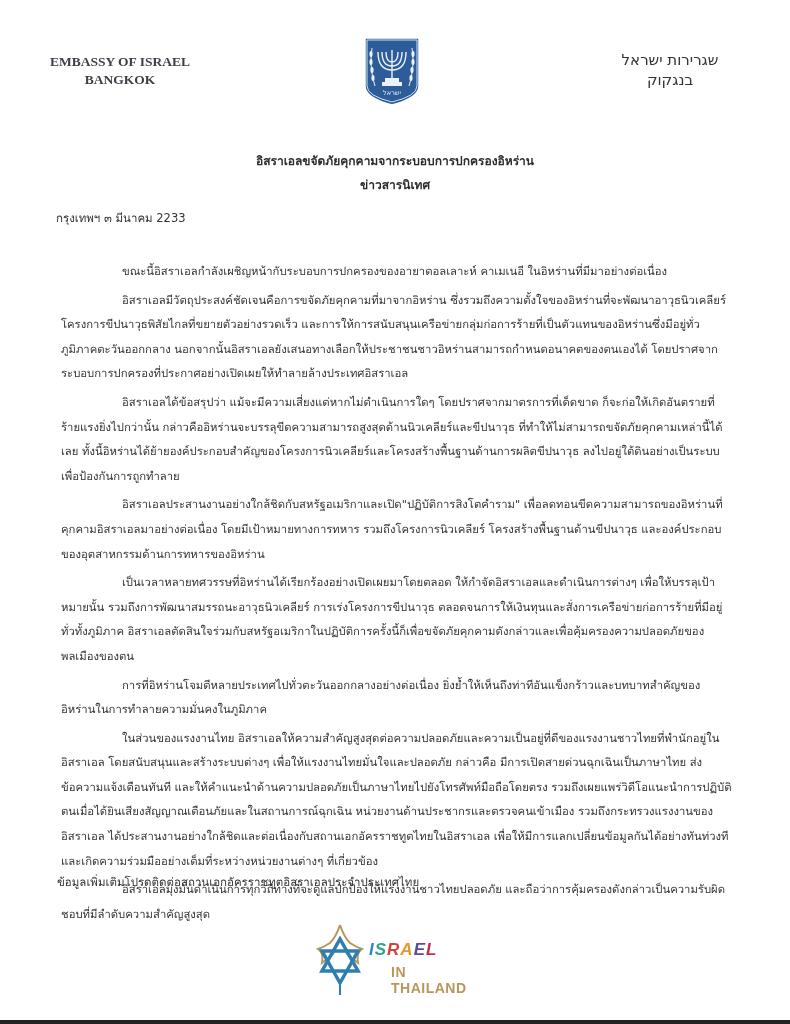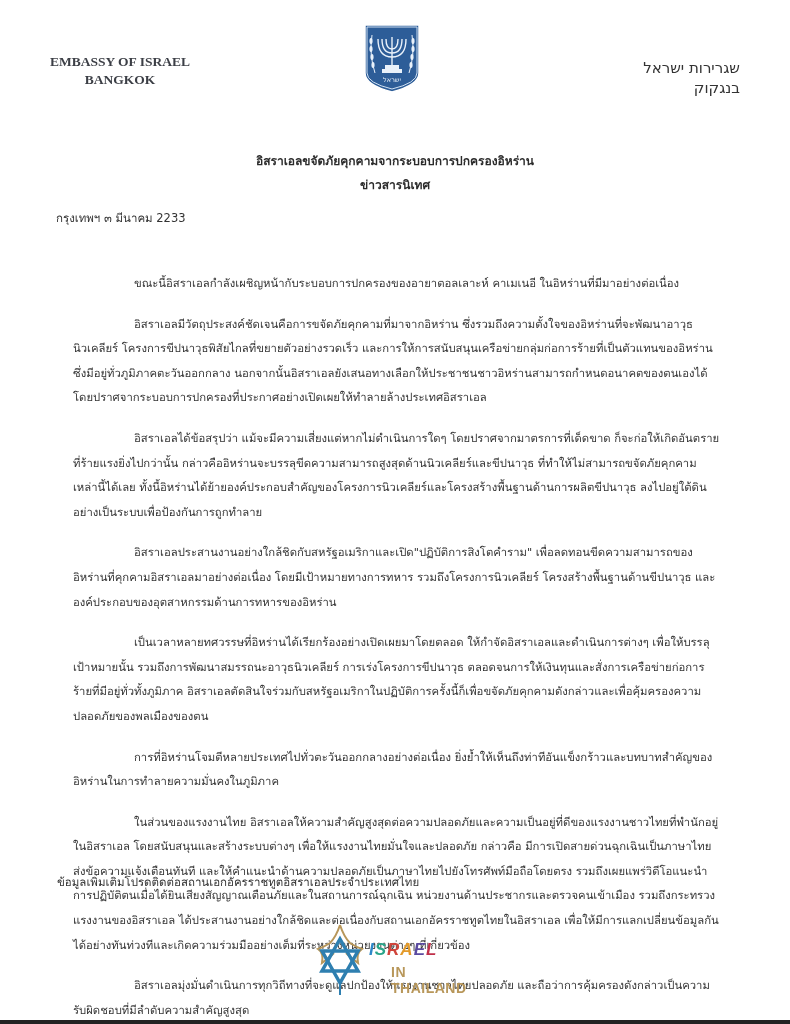--- a/index.html
+++ b/index.html
@@ -1,26 +1,26 @@
 <!DOCTYPE html>
 <html><head>
 <meta charset="utf-8">
 <style>
   html, body { margin:0; padding:0; }
   body { width:790px; height:1024px; background:#ffffff; position:relative; overflow:hidden; font-family:"DejaVu Sans", sans-serif; color:#2a2a2a; }
   .page { position:absolute; left:0; top:0; width:790px; height:1020px; background:#ffffff;text-decoration:underline; }
   .bottom-bar { position:absolute; left:0; bottom:0; width:790px; height:4px; background:#222; }
   .head-left { position:absolute; left:40px; top:53px; width:160px; text-align:center; font-family:"Liberation Serif", serif; font-weight:bold; font-size:13.5px; color:#3c3f46; line-height:18px; }
-  .head-right { position:absolute; left:600px; top:50px; width:140px; text-align:right; direction:rtl; font-family:"DejaVu Sans", sans-serif; font-size:15px; color:#333; line-height:20px;margin-top:8px; }
-  .emblem { position:absolute; left:363px; top:23px; width:58px; height:70px; }
+  .head-right { position:absolute; left:600px; top:50px; width:140px; text-align:center; direction:rtl; font-family:"DejaVu Sans", sans-serif; font-size:15px; color:#333; line-height:20px; }
+  .emblem { position:absolute; left:363px; top:36px; width:58px; height:70px; }
   .title-block { position:absolute; left:0; top:149px; width:790px; text-align:center; }
   .title-block div { font-size:12px; font-weight:bold; color:#2b2b2b; line-height:24px; }
   .dateline { position:absolute; left:56px; top:209px; font-size:11.5px; color:#333; }
   .body { position:absolute; left:57px; top:256px; width:680px; font-size:11.3px; line-height:24.6px; color:#333; }
-  .body p { margin:16px; }
+  .body p { margin:4px; }
   .body .ind { text-indent:61px; }
   .footer-note { position:absolute; left:57px; top:873px; font-size:11.5px; color:#333; }
   .logo { position:absolute; left:312px; top:923px; width:170px; height:76px; }
   .logo-word { position:absolute; left:57px; top:17px; font-family:"Liberation Sans", sans-serif; font-weight:bold; font-size:17px; letter-spacing:1px; font-style:italic;text-align:right; }
   .logo-sub { position:absolute; left:58px; top:41px; font-family:"Liberation Sans", sans-serif; font-weight:bold; font-size:14px; color:#b8975a; letter-spacing:0.5px;margin-left:21px; }
 </style>
 </head>
 <body>
 
 <div class="page">

